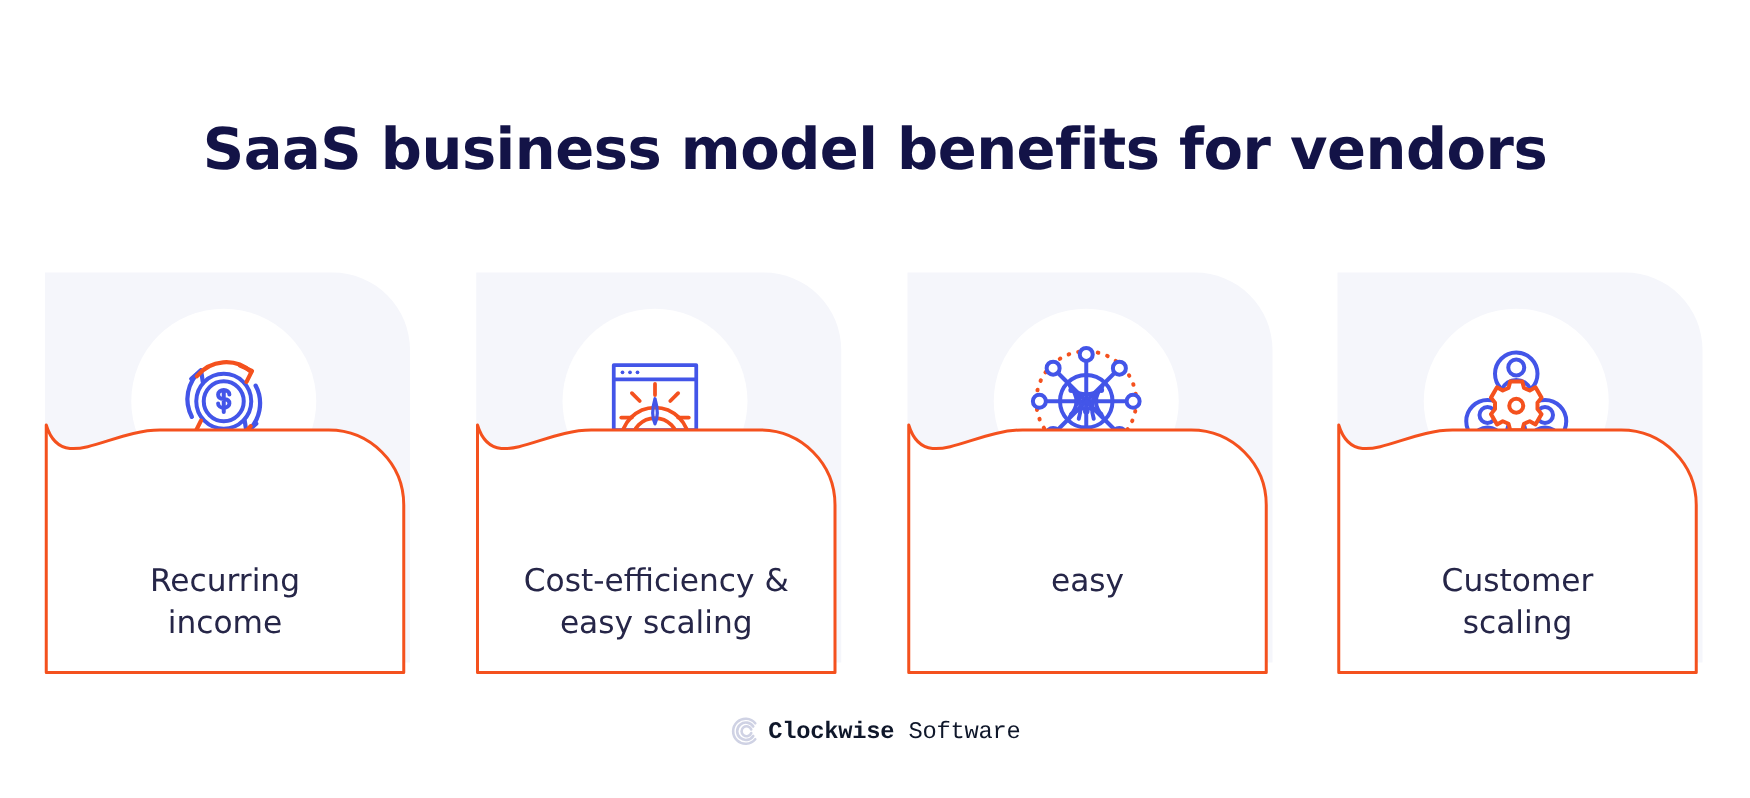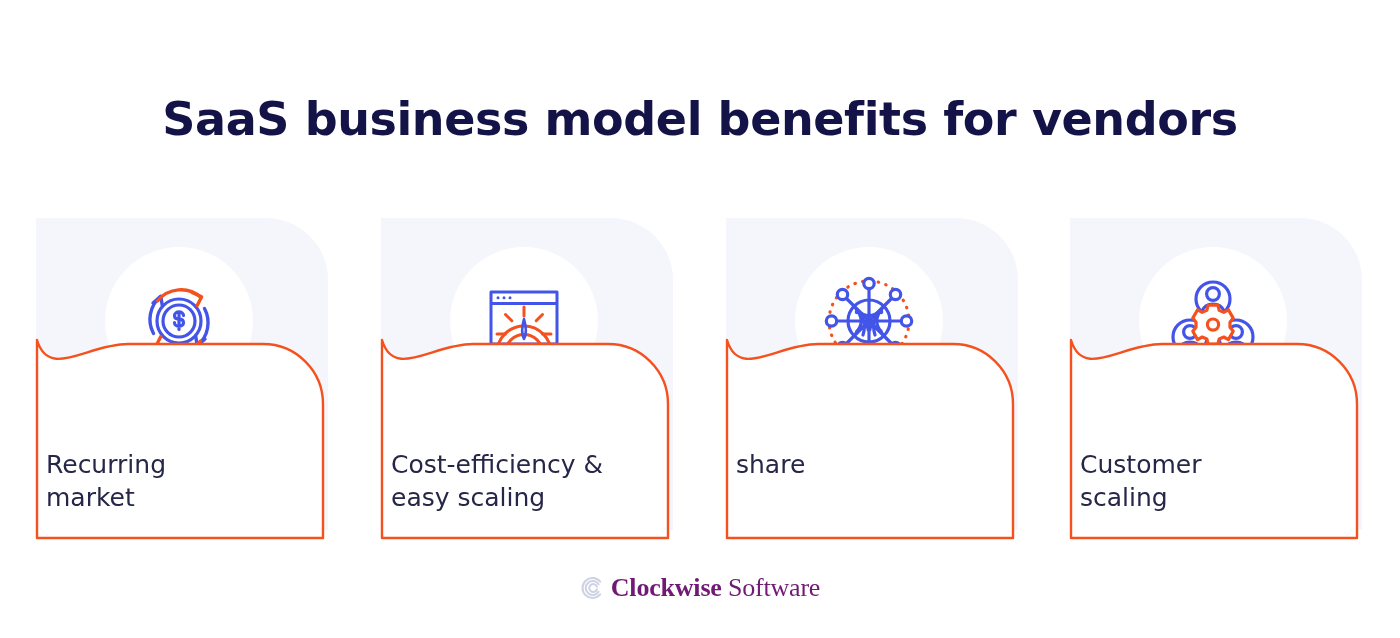--- a/index.html
+++ b/index.html
@@ -100,43 +100,44 @@
     width: 296px;
     height: 203px;
     display: block;
     overflow: visible;
   }
   .card-label {
     position: absolute;
     left: 14px;
     top: 108px;
     width: 268px;
+    text-align: center;
     font-size: 25px;
     line-height: 33px;
     font-weight: 400;
     color: #262648;
     font-family: "DejaVu Sans", sans-serif;
   }
 
   
   .footer {
     position: absolute;
     left: 0;
     top: 573px;
     width: 1400px;
     display: flex;
     align-items: center;
     justify-content: center;
     gap: 7px;
   }
   .footer svg { display: block; }
   .logo-text {
-    font-size: 26px;
-    color: #701a75;
-    font-family: Liberation Serif, serif;
+    font-size: 19px;
+    color: #0f172a;
+    font-family: Liberation Mono, monospace;
     letter-spacing: -0.2px;
     white-space: nowrap;
   }
   .logo-bold { font-weight: 700; }
   .logo-light { font-weight: 400; }
 </style>
 </head>
 <body>
 
 <div class="page">
@@ -177,21 +178,21 @@
           </g>
         </svg>
       </div>
 
       <div class="label-plate">
         <svg viewBox="0 0 296 203" preserveAspectRatio="none">
           <path d="M5 0 V198 H291 V64 A60 60 0 0 0 231 4 H96 C55 4 17 40 5 0 Z" fill="#ffffff" stroke="#f4511e" stroke-width="2.4" stroke-linejoin="round"></path>
         </svg>
         <div class="card-label">
           <div>Recurring</div>
-          <div>market</div>
+          <div>income</div>
         </div>
       </div>
     </div>
 
     <div class="card card-2">
       <div class="card-bg"></div>
 
       <div class="icon-disc">
         <svg viewBox="0 0 100 100">
 
@@ -281,21 +282,21 @@
             <circle cx="76.5" cy="76.5" r="5.2"></circle>
           </g>
         </svg>
       </div>
 
       <div class="label-plate">
         <svg viewBox="0 0 296 203" preserveAspectRatio="none">
           <path d="M5 0 V198 H291 V64 A60 60 0 0 0 231 4 H96 C55 4 17 40 5 0 Z" fill="#ffffff" stroke="#f4511e" stroke-width="2.4" stroke-linejoin="round"></path>
         </svg>
         <div class="card-label">
-          <div>share</div>
+          <div>easy</div>
         </div>
       </div>
     </div>
 
     <div class="card card-4">
       <div class="card-bg"></div>
 
       <div class="icon-disc">
         <svg viewBox="0 0 100 100">
 

